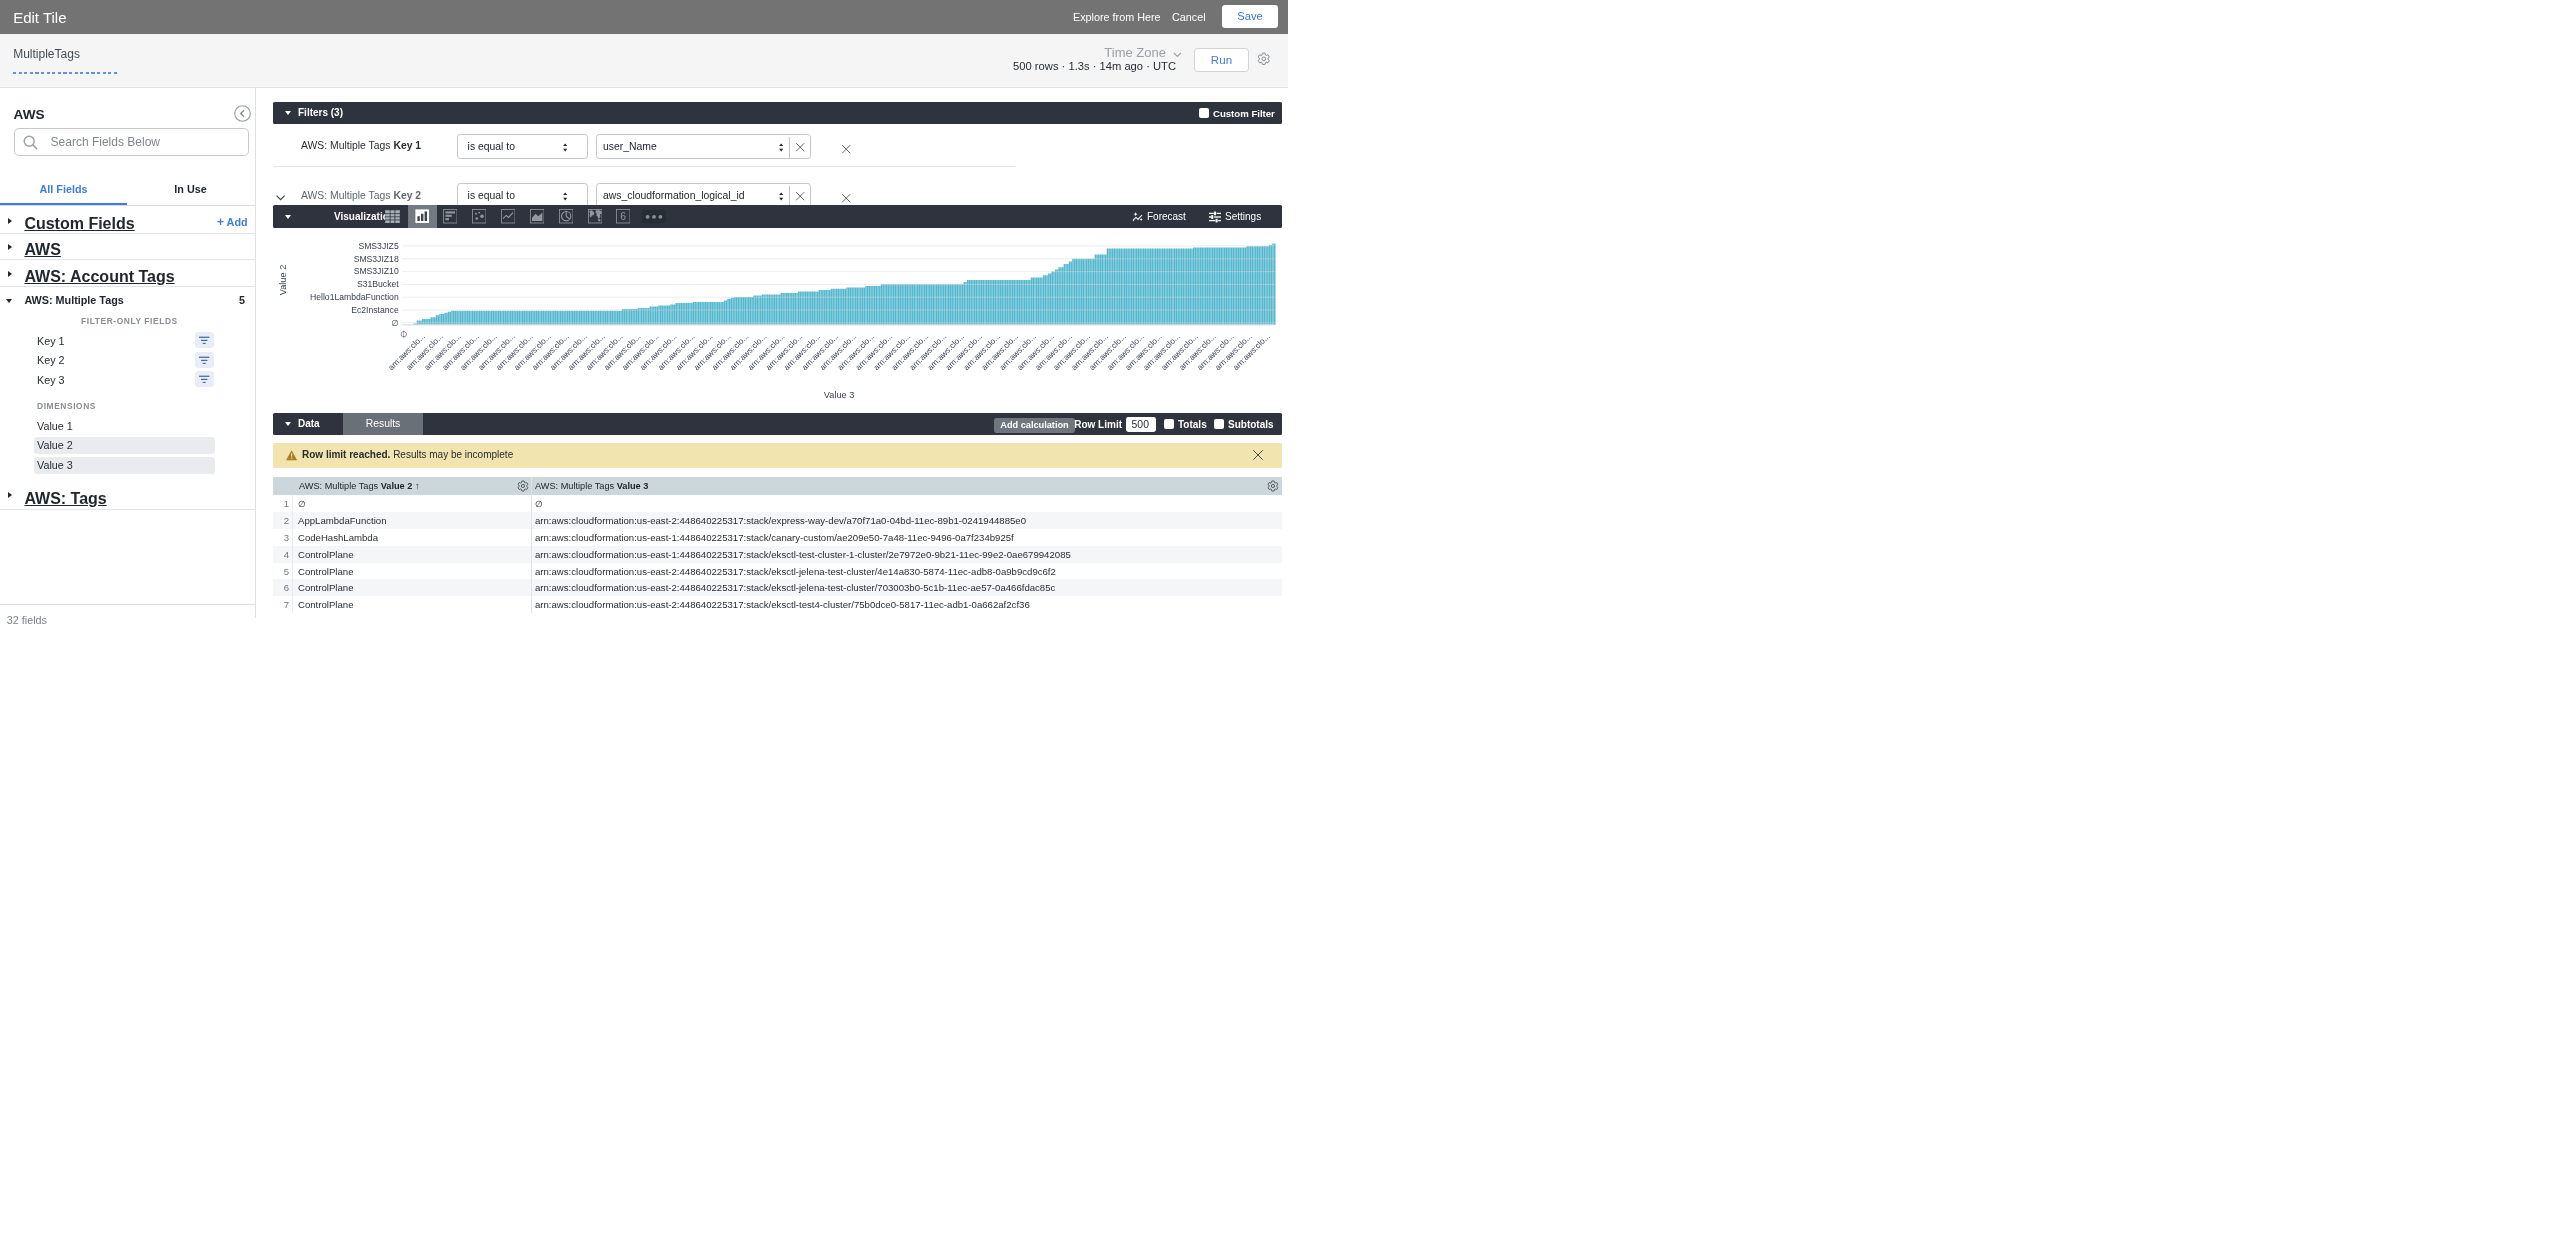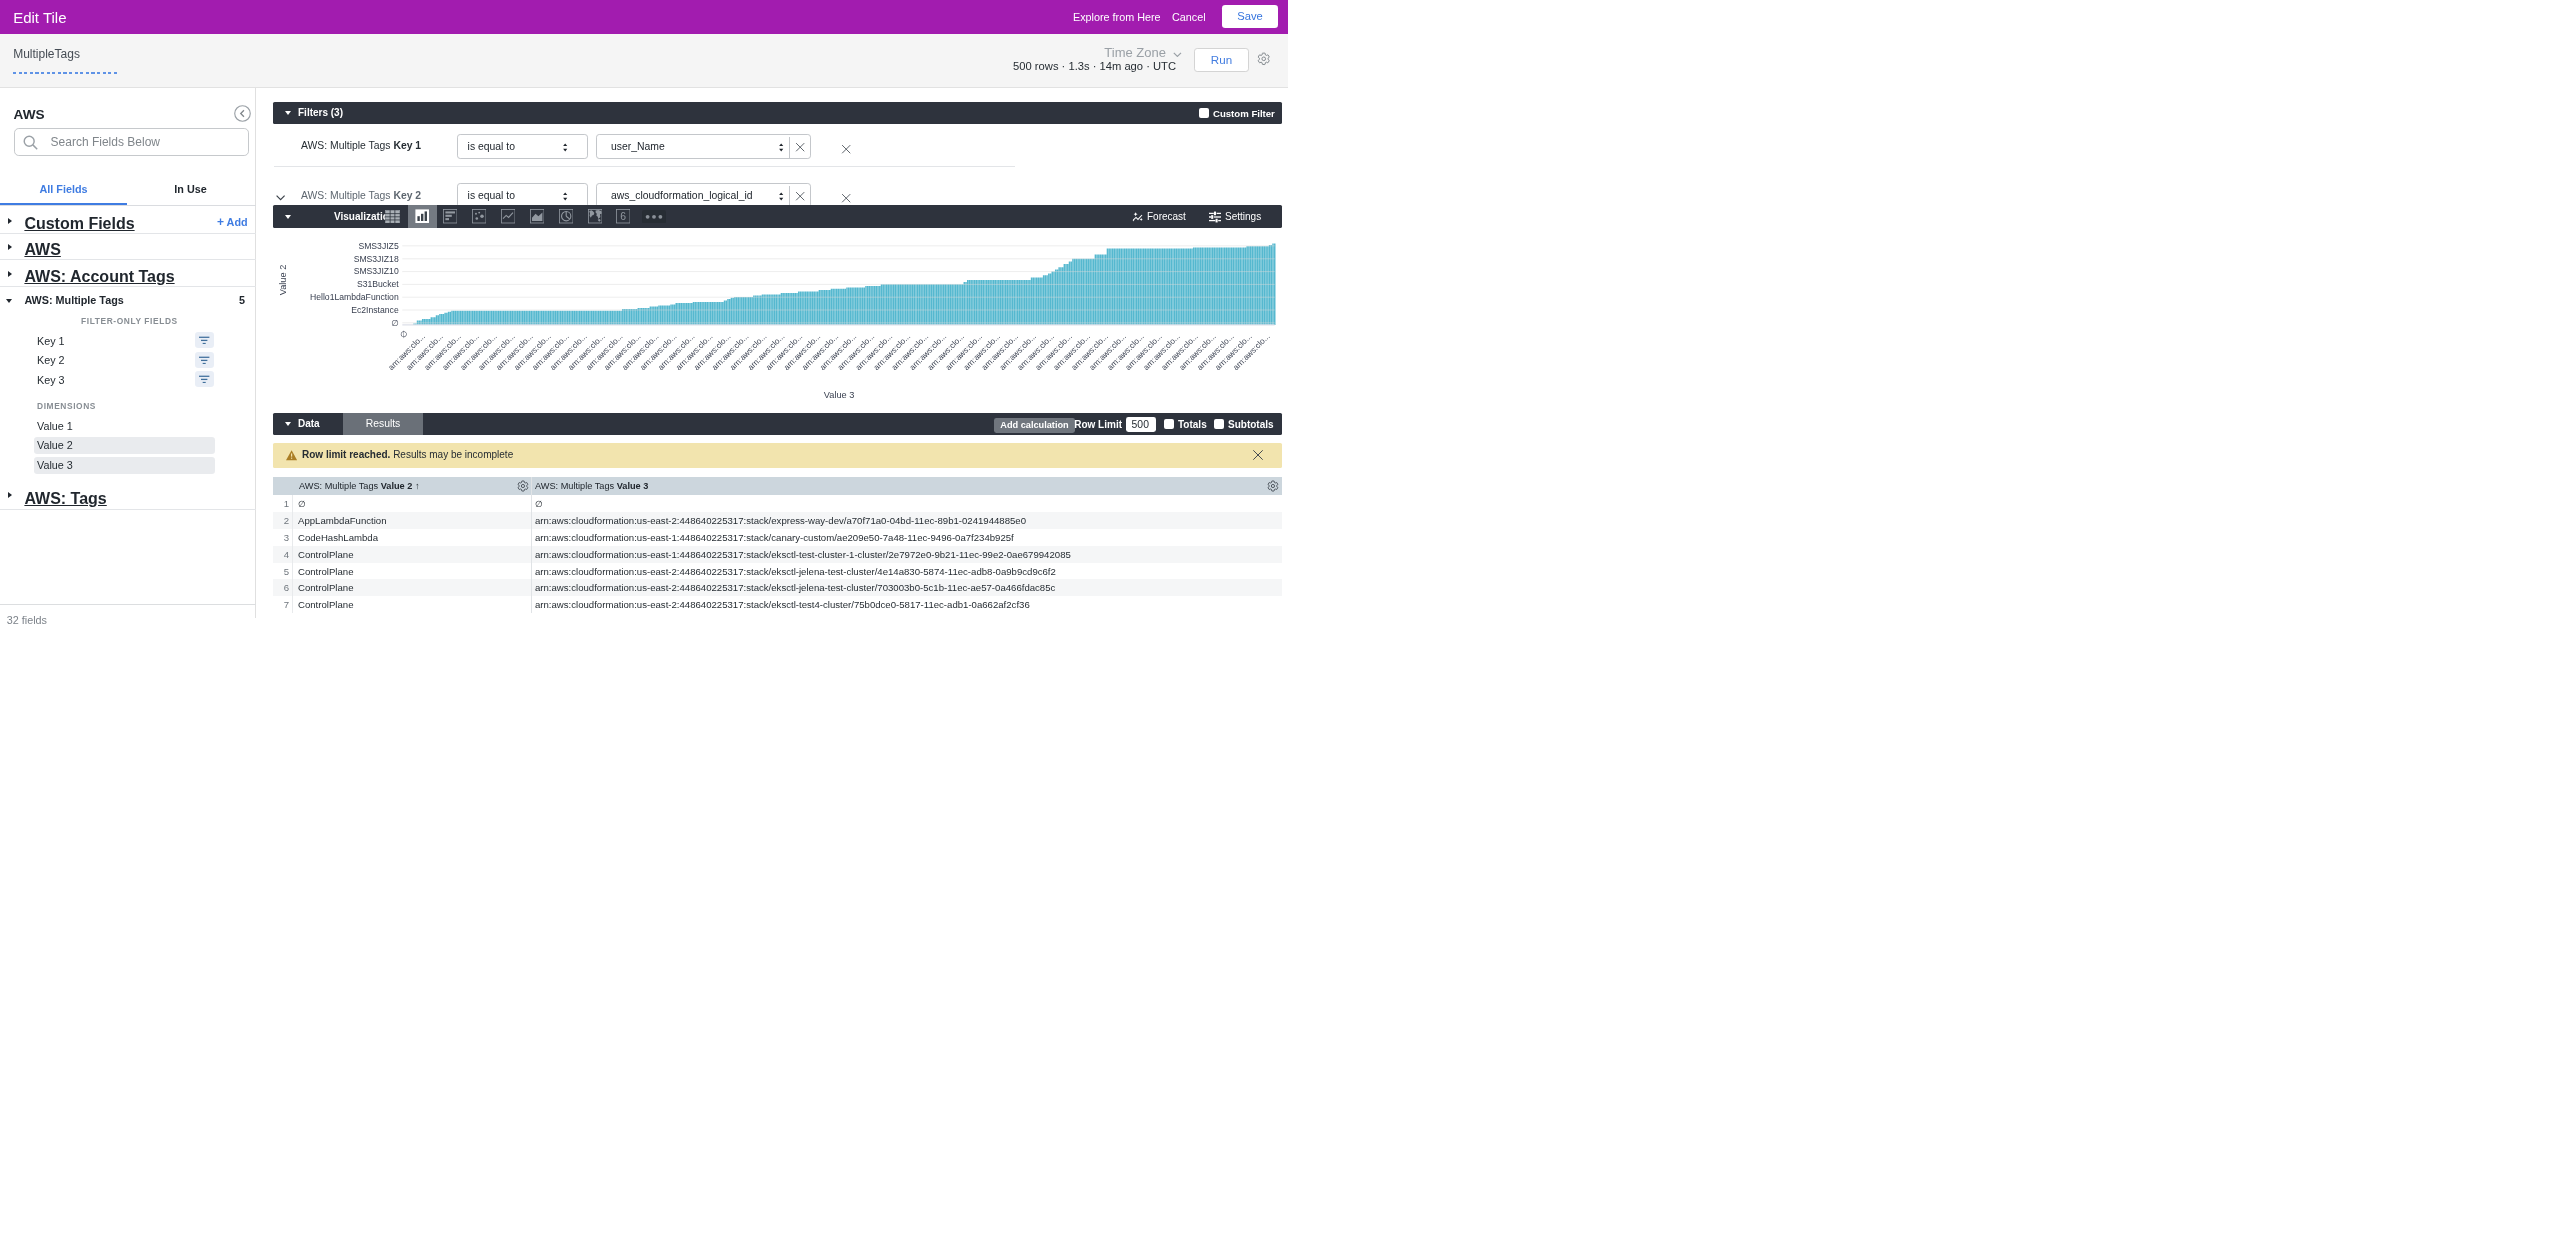--- a/index.html
+++ b/index.html
@@ -1,16 +1,16 @@
 <!DOCTYPE html>
 <html style="font-size:13px"><head><meta charset="utf-8"><style>
 * { margin:0; padding:0; box-sizing:border-box; white-space:nowrap; }
 html,body { width:1288px; height:618px; font-family:"Liberation Sans",sans-serif; background:#fff; overflow:hidden; }
 .abs { position:absolute; }
-.topbar { position:absolute; left:0; top:0; width:1288px; height:34px; background:#a21caf; color:#fff; }
+.topbar { position:absolute; left:0; top:0; width:1288px; height:34px; background:#737373; color:#fff; }
 .topbar .title { position:absolute; left:13.2px; top:8.8px; font-size:15px; }
 .tblink { position:absolute; top:11.2px; font-size:10.8px; color:#fff; }
 .savebtn { position:absolute; left:1222px; top:5.2px; width:56px; height:22.4px; background:#fff; border-radius:3.2px; color:#3574de; font-size:11.2px; text-align:center; line-height:22.4px; }
 .subheader { position:absolute; left:0; top:34px; width:1288px; height:54px; background:#f5f5f5; border-bottom:0.8px solid #e2e2e2; }
 .mtitle { position:absolute; left:13.2px; top:13px; font-size:12px; color:#454c54;text-align:center; }
 .mtitle-line { position:absolute; left:13.2px; top:38px; width:106px; height:1.6px; background:repeating-linear-gradient(90deg,#5f93e6 0,#5f93e6 3.2px,transparent 3.2px,transparent 5.6px); }
 .stats { position:absolute; left:816px; top:26.4px; width:360px; text-align:right; font-size:11.2px; color:#262d33; }
 .tz { position:absolute; left:816px; top:11.2px; width:366px; text-align:right; font-size:13px; color:#9aa0a6; }
 .runbtn { position:absolute; left:1194px; top:14px; width:55px; height:24px; background:#fff; border:0.8px solid #d4d4d4; border-radius:3.2px; color:#437de0; font-size:11.6px; text-align:center; line-height:22.4px; }
 .hgear { position:absolute; left:1257px; top:18.4px; }
@@ -42,21 +42,21 @@
 .dbar .tri { position:absolute; left:11.6px; top:8.8px; width:0; height:0; border-top:4.8px solid #fff; border-left:3.6px solid transparent; border-right:3.6px solid transparent; }
 .dbar .lab { position:absolute; left:25px; top:5.2px; font-size:10px; font-weight:bold; }
 .cfcheck { position:absolute; left:926px; top:5.6px; width:10.4px; height:10.4px; background:#fff; border-radius:2px; }
 .cflab { position:absolute; left:940px; top:5.6px; font-size:9.6px; font-weight:bold; }
 
 .flabel { position:absolute; font-size:10.4px; color:#262d33; }
 .fselect { position:absolute; width:131px; height:25px; border:0.8px solid #c4c7cb; border-radius:3.2px; background:#fff; font-size:10.4px; color:#21272e; }
 .fselect .tx { position:absolute; left:9.6px; top:5.6px; }
 .fselect .ud { position:absolute; right:19px; top:7.6px; }
 .fcombo { position:absolute; width:215px; height:25px; border:0.8px solid #c4c7cb; border-radius:3.2px; background:#fff; font-size:10.4px; color:#21272e; }
-.fcombo .tx { position:absolute; left:14px; top:5.6px; }
+.fcombo .tx { position:absolute; left:6px; top:5.6px; }
 .fcombo .ud { position:absolute; right:26px; top:7.6px; }
 .fcombo .sep { position:absolute; right:20px; top:1.6px; width:0.8px; height:21px; background:#c4c7cb; }
 .fcombo .x { position:absolute; right:4.8px; top:6.8px; }
 .frx { position:absolute; }
 .fdivider { position:absolute; border-bottom:0.8px solid #e3e5e8; }
 
 .vicon { position:absolute; top:4.4px; }
 .vsel { position:absolute; left:135px; top:0; width:29px; height:23px; background:#747a82; }
 .results-tab { position:absolute; left:70px; top:0; width:80px; height:21.6px; background:#6a7078; text-align:center; font-size:10.4px; line-height:21.6px; }
 .addcalc { position:absolute; left:721px; top:4.8px; width:81px; height:15.6px; background:#70767e; border-radius:2.4px; text-align:center; font-size:9.2px; font-weight:bold; line-height:15.6px; }

